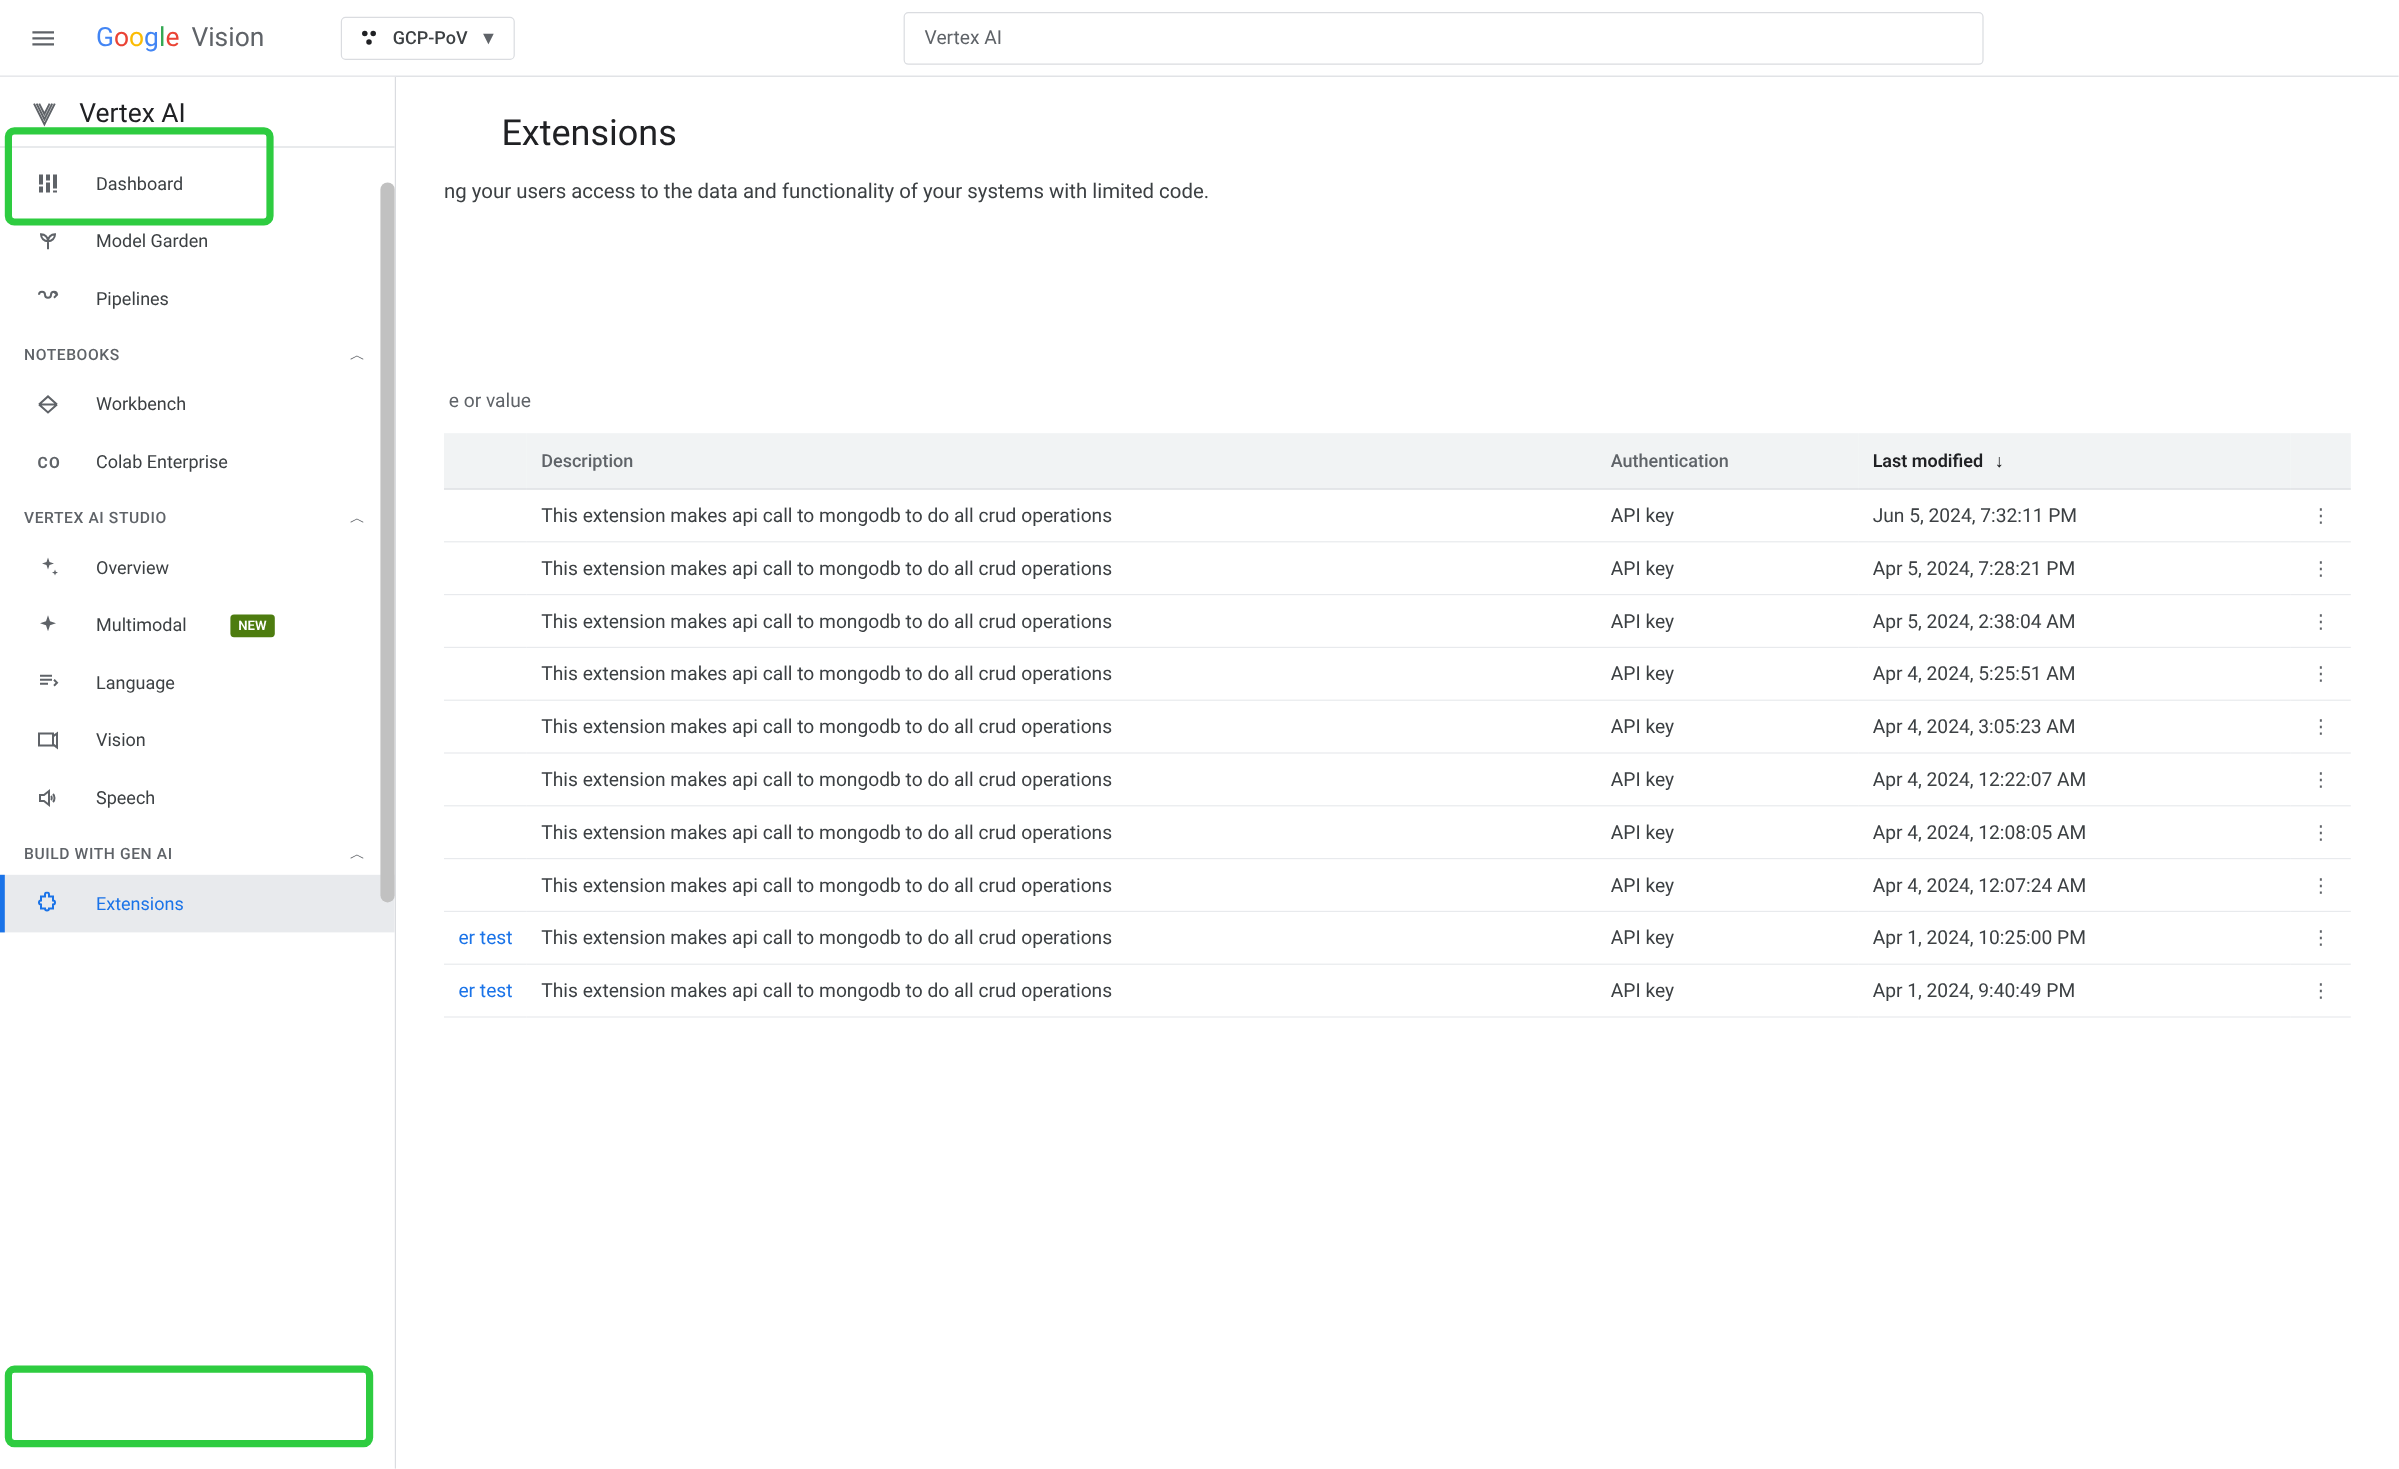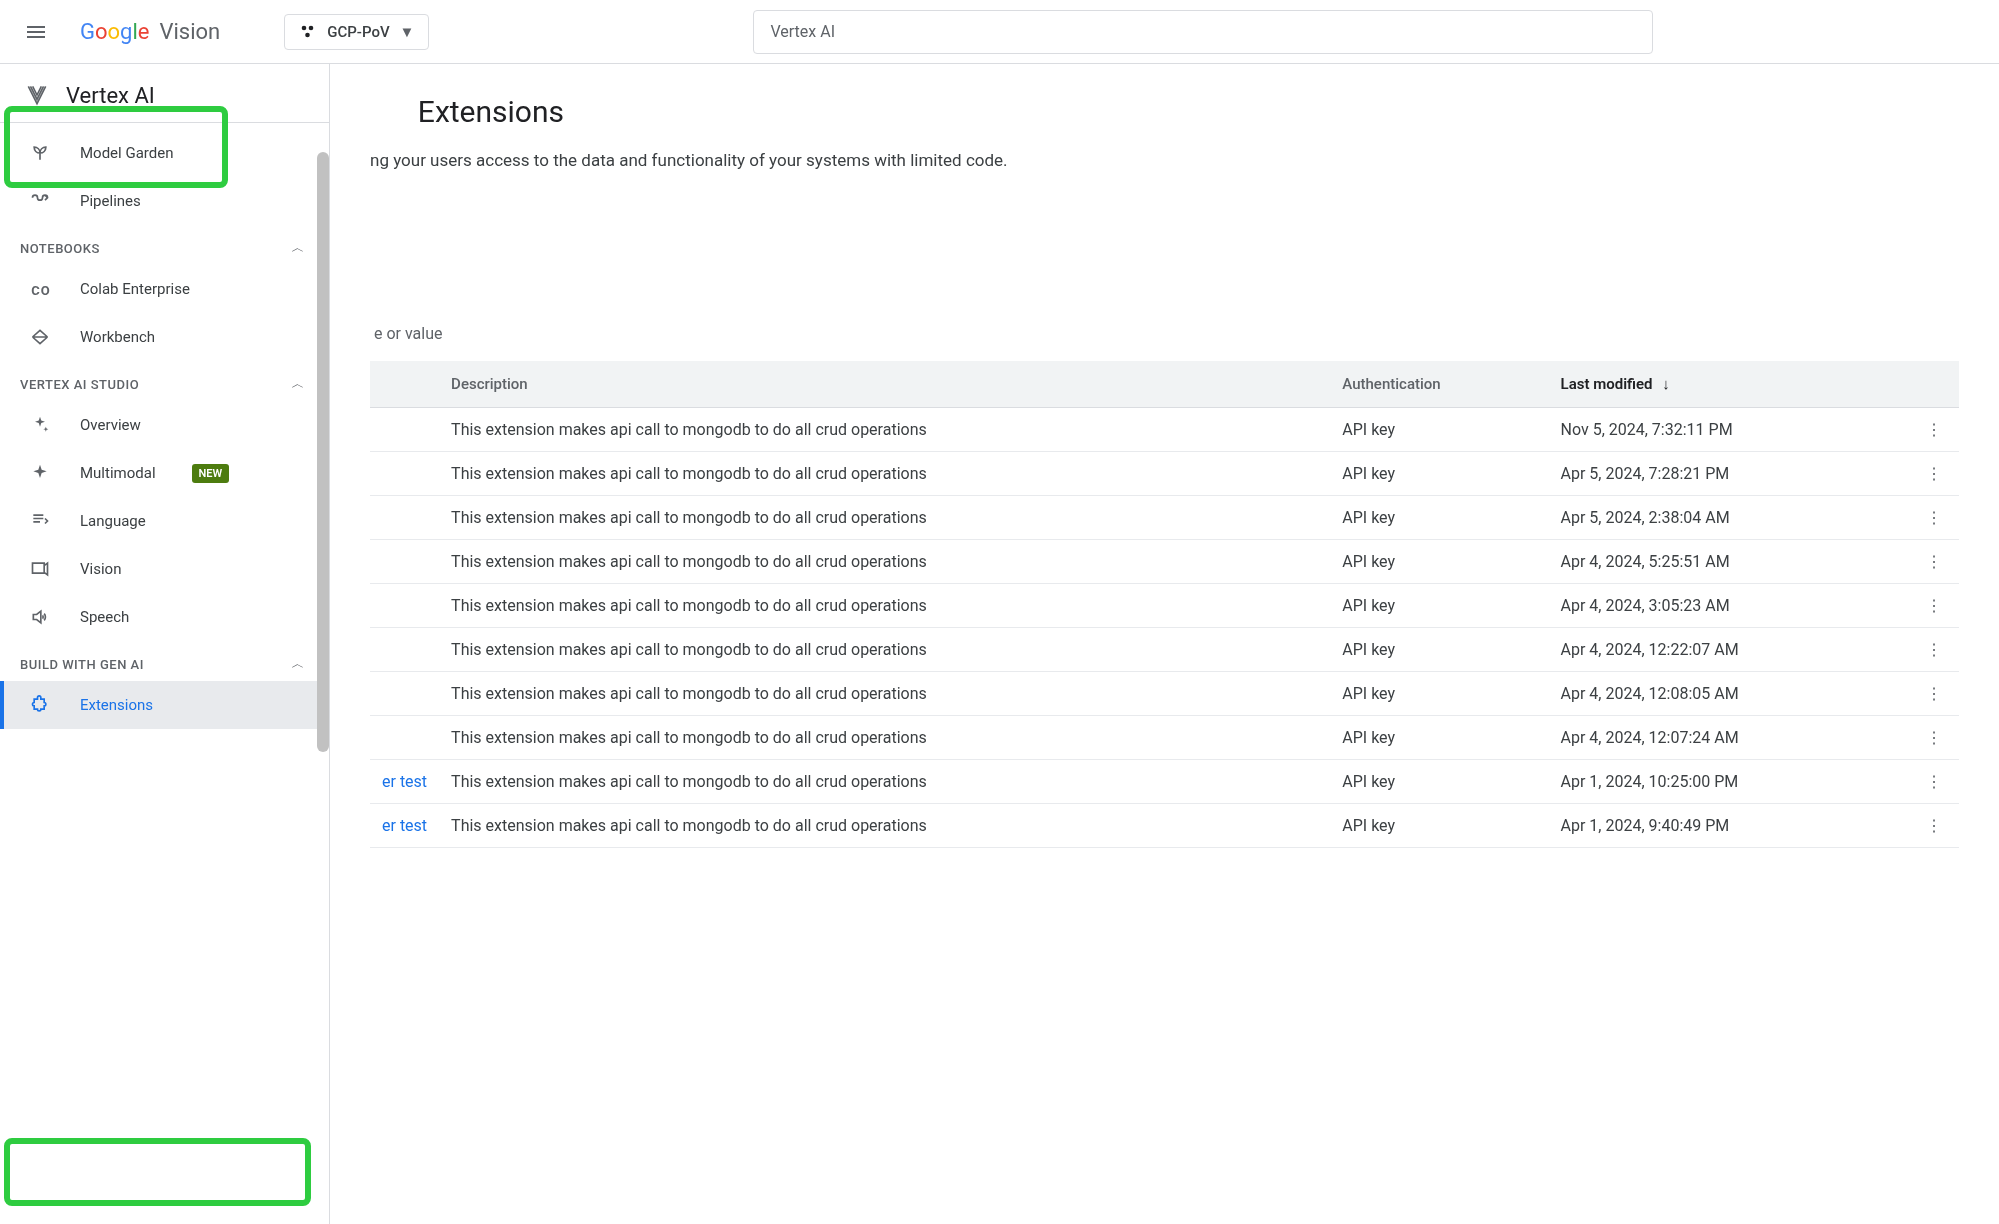--- a/index.html
+++ b/index.html
@@ -233,48 +233,56 @@
       </span>
       <span>Vertex AI</span>
     </div>
 
     <div class="scroll-indicator"></div>
 
     <div id="sb-items">
         <div class="sb-item">
           <span class="icon">
             <svg width="20" height="20" viewBox="0 0 24 24">
+              <path fill="#5f6368" d="M3 3h4v10H3zM10 3h4v6h-4zM17 3h4v14h-4zM3 15h4v6H3zM10 11h4v10h-4zM17 19h4v2h-4z"></path>
+            </svg>
+          </span>
+          <span>Dashboard</span>
+        </div>
+        <div class="sb-item">
+          <span class="icon">
+            <svg width="20" height="20" viewBox="0 0 24 24">
               <path fill="none" stroke="#5f6368" stroke-width="2" d="M12 20v-8 M12 12 C8 12 5 9 5 5 C9 5 12 8 12 12 M12 12 C16 12 19 9 19 5 C15 5 12 8 12 12"></path>
             </svg>
           </span>
           <span>Model Garden</span>
         </div>
         <div class="sb-item">
           <span class="icon">
             <svg width="20" height="20" viewBox="0 0 24 24">
               <path fill="none" stroke="#5f6368" stroke-width="2" d="M3 8 C3 4 9 4 9 8 S15 12 15 8 S21 4 21 8 M18 5l3 3-3 3"></path>
             </svg>
           </span>
           <span>Pipelines</span>
         </div>
         <div class="sb-section">
           <span>NOTEBOOKS</span>
           <span class="chev">︿</span>
         </div>
         <div class="sb-item">
+          <span class="icon">
+            <svg width="20" height="20" viewBox="0 0 24 24">
+              <path fill="none" stroke="#5f6368" stroke-width="2" d="M3 12l9-8 9 8 M3 12l9 8 9-8 M3 12h18"></path>
+            </svg>
+          </span>
+          <span>Workbench</span>
+        </div>
+        <div class="sb-item">
           <span class="icon"><span style="font-weight:700;font-size:13px;color:#5f6368;letter-spacing:1px;">CO</span></span>
           <span>Colab Enterprise</span>
-        </div>
-        <div class="sb-item">
-          <span class="icon">
-            <svg width="20" height="20" viewBox="0 0 24 24">
-              <path fill="none" stroke="#5f6368" stroke-width="2" d="M3 12l9-8 9 8 M3 12l9 8 9-8 M3 12h18"></path>
-            </svg>
-          </span>
-          <span>Workbench</span>
         </div>
         <div class="sb-section">
           <span>VERTEX AI STUDIO</span>
           <span class="chev">︿</span>
         </div>
         <div class="sb-item">
           <span class="icon">
             <svg width="20" height="20" viewBox="0 0 24 24">
               <path fill="#5f6368" d="M12 2l1.5 4.5L18 8l-4.5 1.5L12 14l-1.5-4.5L6 8l4.5-1.5zM19 14l.8 2.2L22 17l-2.2.8L19 20l-.8-2.2L16 17l2.2-.8z"></path>
             </svg>
@@ -348,21 +356,21 @@
             <span class="arrow">↓</span>
           </th>
           <th style="width:50px"></th>
         </tr>
       </thead>
       <tbody id="rows">
           <tr>
             <td></td>
             <td>This extension makes api call to mongodb to do all crud operations</td>
             <td>API key</td>
-            <td>Nov 5, 2024, 7:32:11 PM</td>
+            <td>Jun 5, 2024, 7:32:11 PM</td>
             <td class="actions">⋮</td>
           </tr>
           <tr>
             <td></td>
             <td>This extension makes api call to mongodb to do all crud operations</td>
             <td>API key</td>
             <td>Apr 5, 2024, 7:28:21 PM</td>
             <td class="actions">⋮</td>
           </tr>
           <tr>

